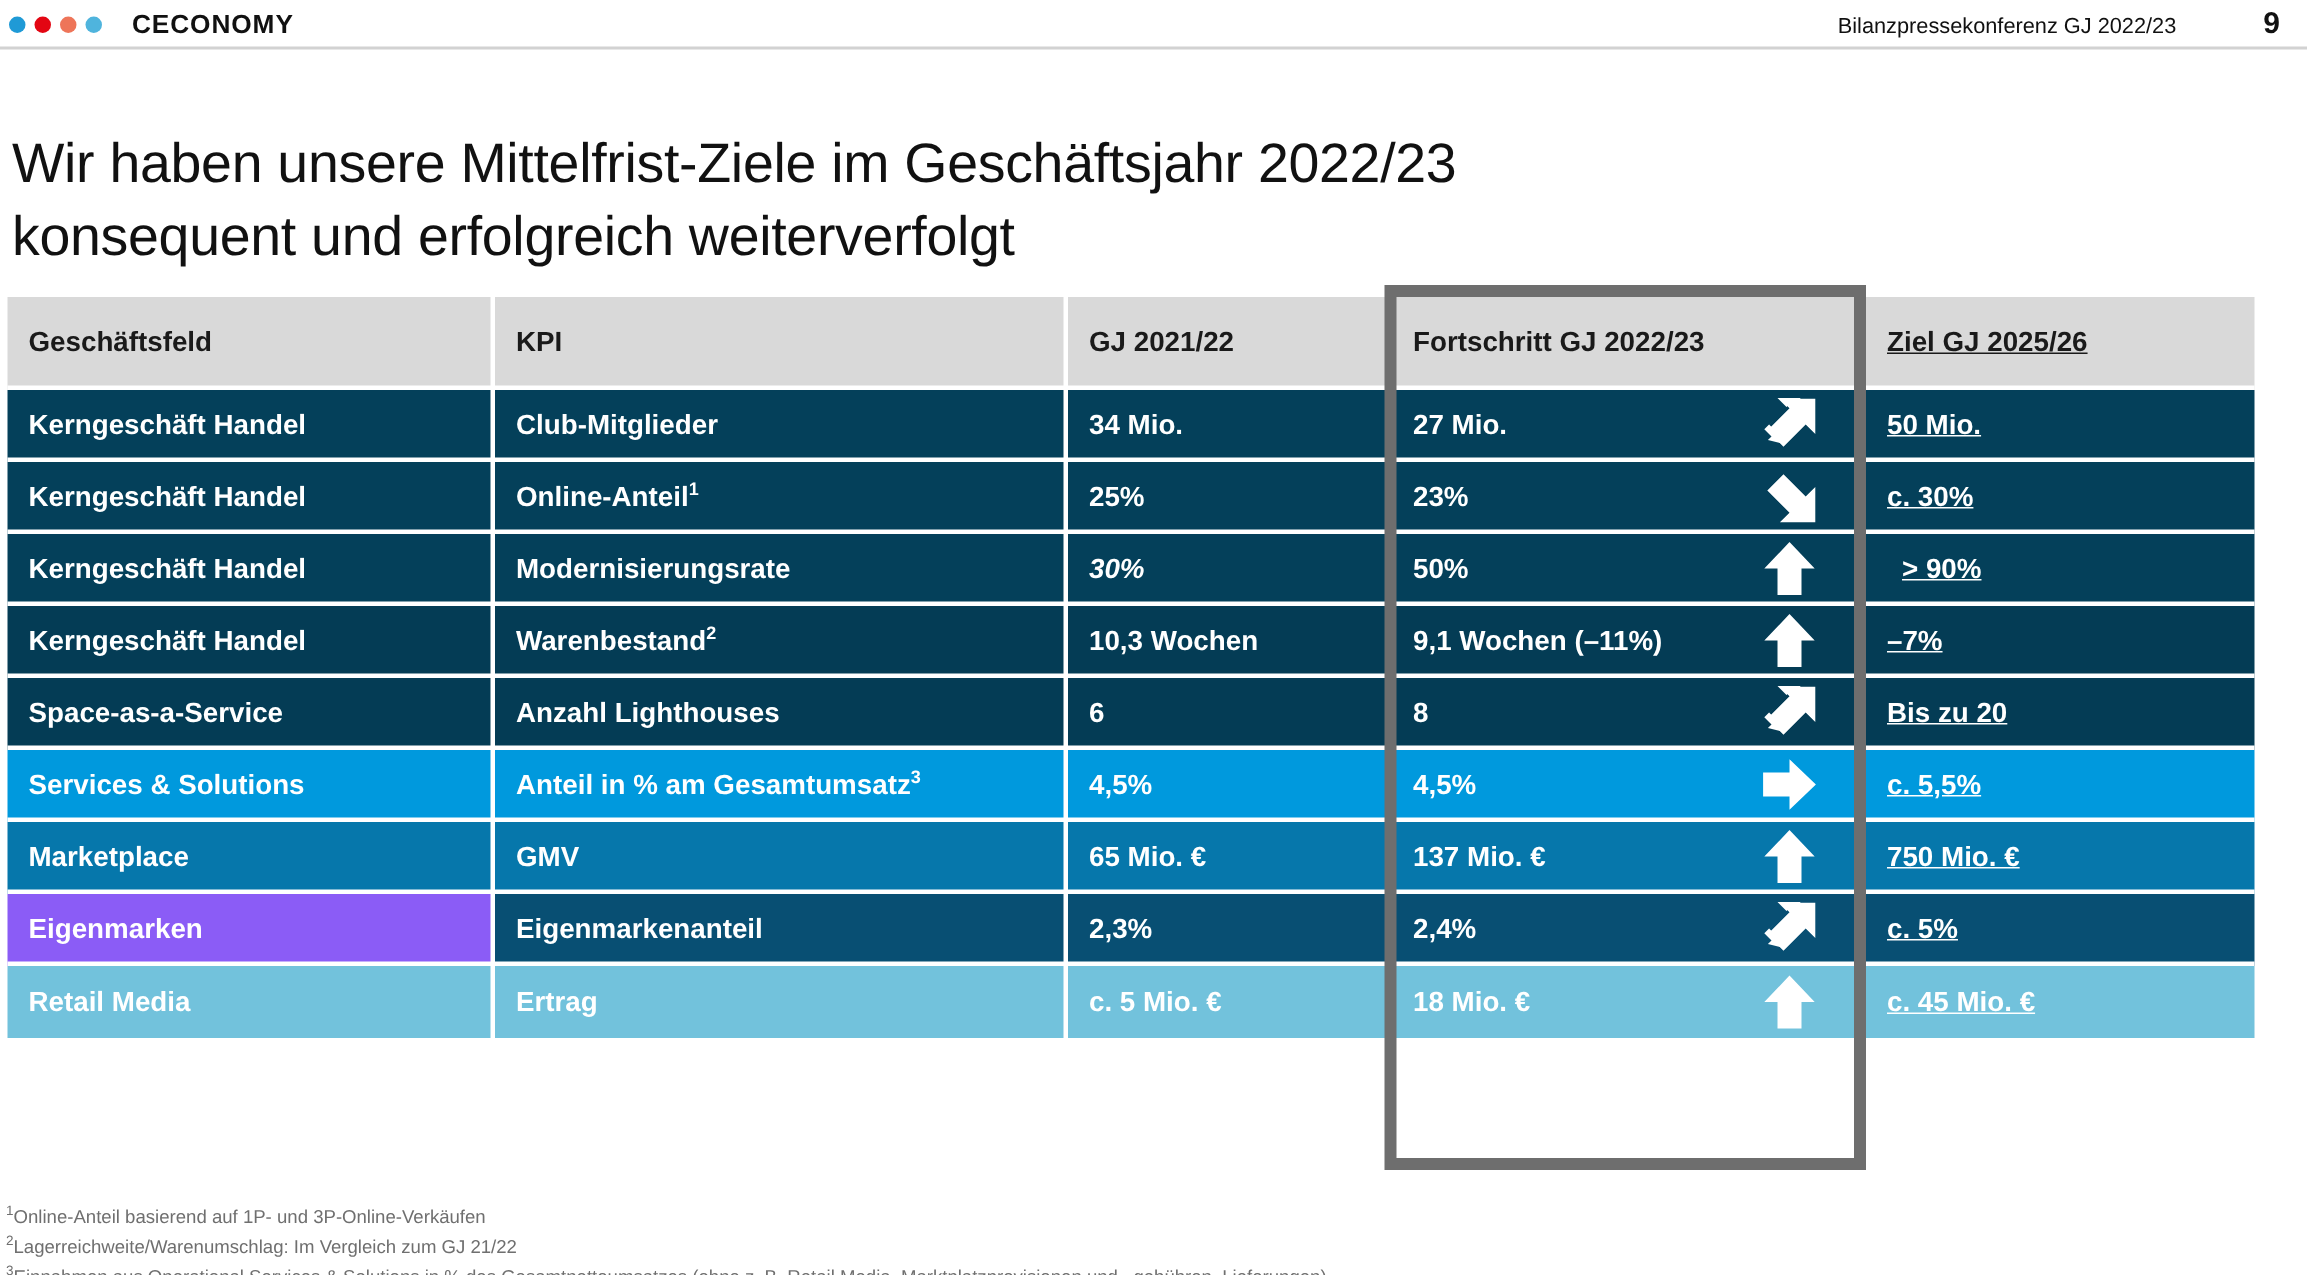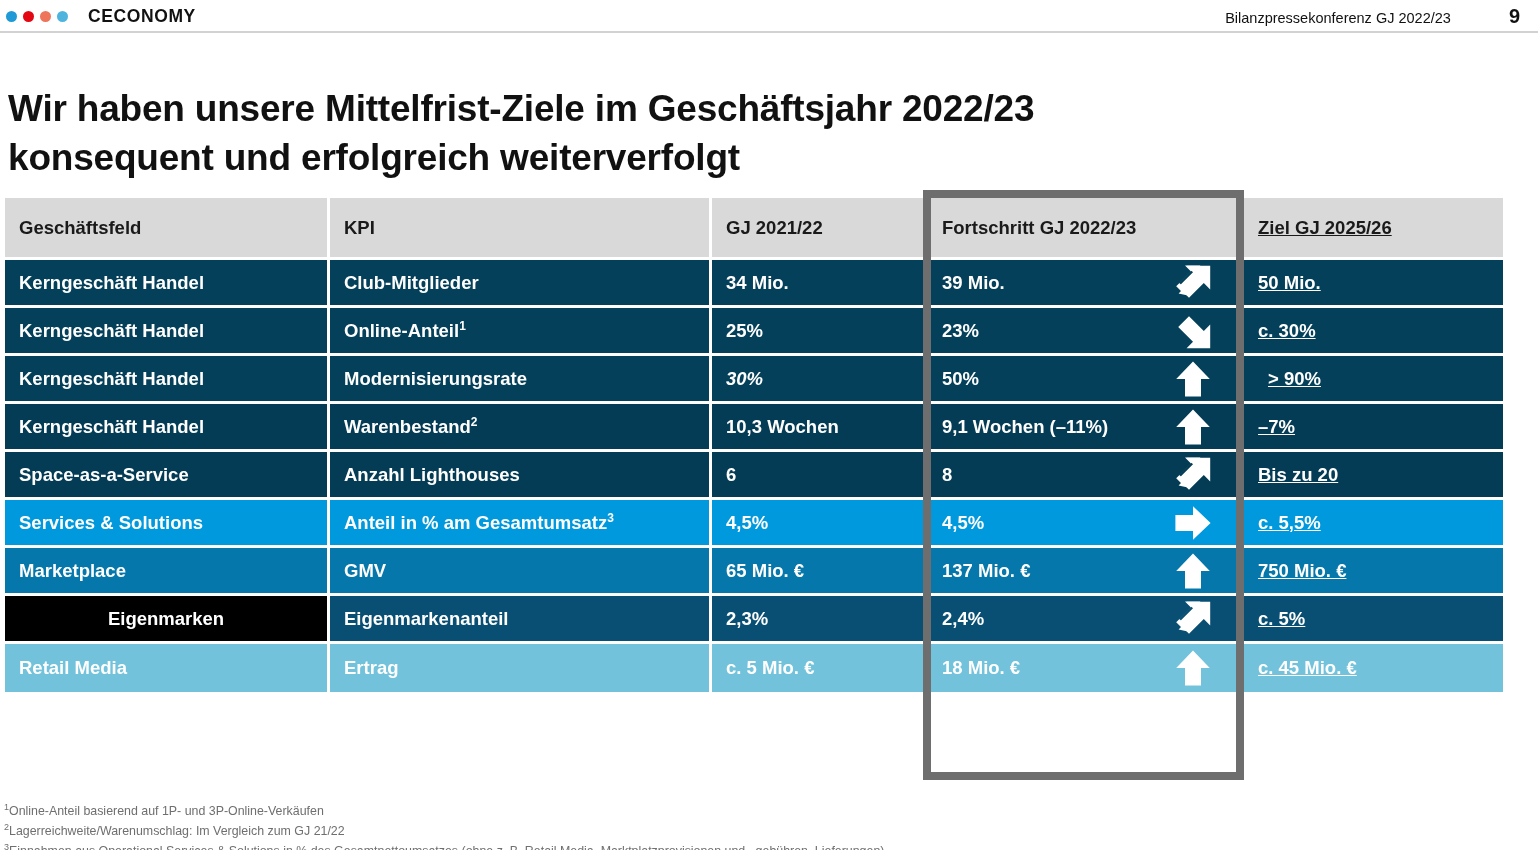--- a/index.html
+++ b/index.html
@@ -67,21 +67,21 @@
   }
 
   
   .slide-title {
     position: absolute;
     left: 8px;
     top: 84px;
     width: 1400px;
     font-size: 37px;
     line-height: 49px;
-    font-weight: bold;
+    font-weight: normal;
     color: #111111;
     letter-spacing: -0.2px;
   }
 
   
   .kpi-table {
     position: absolute;
     left: 5px;
     top: 198px;
     width: 1498px;
@@ -193,21 +193,21 @@
       <th class="col-ziel">Ziel GJ 2025/26</th>
     </tr>
   </thead>
   <tbody id="table-body">
       <tr>
         <td class="col-bf" style="background: rgb(4, 64, 90);">Kerngeschäft Handel</td>
         <td class="col-kpi" style="background: rgb(4, 64, 90);">Club-Mitglieder</td>
         <td class="col-gj" style="background: rgb(4, 64, 90);">34 Mio.</td>
         <td class="col-fs progress-cell" style="background: rgb(4, 64, 90);">
           <div class="progress-inner">
-            <span>39 Mio.</span>
+            <span>27 Mio.</span>
             <span>
               <svg class="arrow-ico" width="40" height="40" viewBox="0 0 100 100" fill="#ffffff">
                 <polygon points="94,6 30,6 45,21 8,58 20,70 14,76 40,82 34,56 28,62 16,50 53,13 68,28 68,6" transform="rotate(0)"></polygon>
                 <polygon points="93,7 34,7 50,23 13,60 40,87 77,50 93,66"></polygon>
               </svg>
             </span>
           </div>
         </td>
         <td class="col-ziel" style="background: rgb(4, 64, 90);">50 Mio.</td>
       </tr>
@@ -302,21 +302,21 @@
             <span>
               <svg class="arrow-ico" width="40" height="40" viewBox="0 0 100 100" fill="#ffffff">
                 <polygon points="50,6 92,50 70,50 70,94 30,94 30,50 8,50"></polygon>
               </svg>
             </span>
           </div>
         </td>
         <td class="col-ziel" style="background: rgb(6, 119, 171);">750 Mio. €</td>
       </tr>
       <tr>
-        <td class="col-bf" style="background: #000000; text-align: center;">Eigenmarken</td>
+        <td class="col-bf" style="background: #8b5cf6;">Eigenmarken</td>
         <td class="col-kpi" style="background: rgb(8, 79, 115);">Eigenmarkenanteil</td>
         <td class="col-gj" style="background: rgb(8, 79, 115);">2,3%</td>
         <td class="col-fs progress-cell" style="background: rgb(8, 79, 115);">
           <div class="progress-inner">
             <span>2,4%</span>
             <span>
               <svg class="arrow-ico" width="40" height="40" viewBox="0 0 100 100" fill="#ffffff">
                 <polygon points="94,6 30,6 45,21 8,58 20,70 14,76 40,82 34,56 28,62 16,50 53,13 68,28 68,6" transform="rotate(0)"></polygon>
                 <polygon points="93,7 34,7 50,23 13,60 40,87 77,50 93,66"></polygon>
               </svg>

